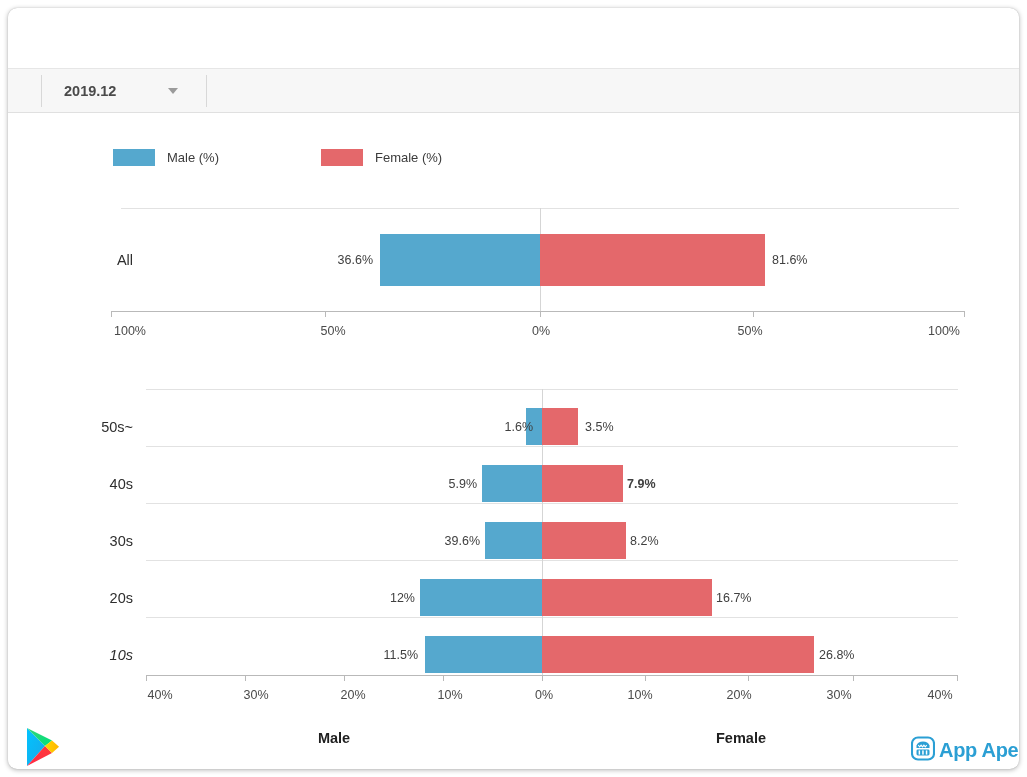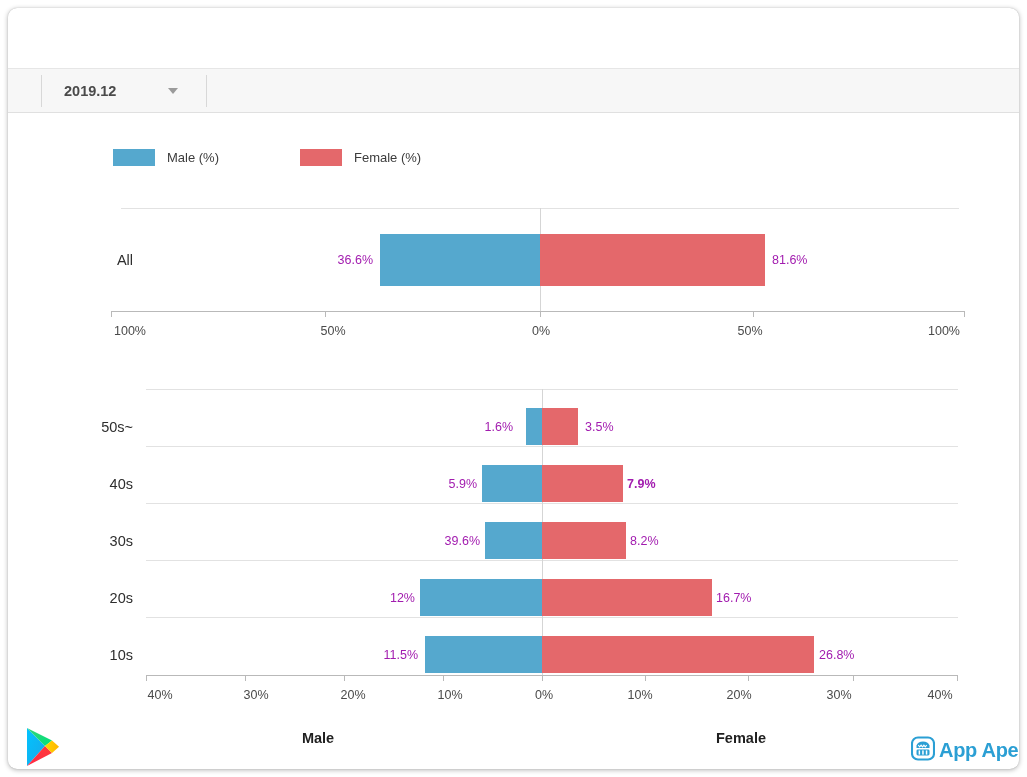--- a/index.html
+++ b/index.html
@@ -128,21 +128,21 @@
     top: 33px;
     height: 22px;
   }
   .legend-item {
     position: absolute;
     display: flex;
     align-items: center;
     height: 22px;
   }
   .legend-item.male { left: 105px; }
-  .legend-item.female { left: 292px; }
+  .legend-item.female { left: 313px; }
   .swatch {
     width: 42px;
     height: 17px;
     margin-right: 12px;
   }
   .legend-text {
     font-size: 13px;
     color: #3c3c3c;
     white-space: nowrap;
   }
@@ -185,21 +185,21 @@
     transform: translateY(-50%);
   }
   .bar {
     position: absolute;
   }
   .bar-blue { background: #55a8ce; }
   .bar-red  { background: #e4686b; }
   .val-label {
     position: absolute;
     font-size: 12.5px;
-    color: #a21caf;
+    color: #404040;
     white-space: nowrap;
     transform: translateY(-50%);
   }
   .val-left  { text-align: right; }
   .val-right { text-align: left; }
 
   
   .footer-label {
     position: absolute;
     font-size: 14.5px;
@@ -289,42 +289,42 @@
       <div class="gridline" style="left:138px; top:276px; width:812px;"></div>
       <div class="gridline" style="left:138px; top:333px; width:812px;"></div>
       <div class="gridline" style="left:138px; top:390px; width:812px;"></div>
       <div class="gridline" style="left:138px; top:447px; width:812px;"></div>
       <div class="gridline" style="left:138px; top:504px; width:812px;"></div>
       <div class="zeroline" style="left:534px; top:276px; height:286px;"></div>
 
       <div class="row-label" style="left:60px; top:314px; width:65px;">50s~</div>
       <div class="bar bar-blue" style="left:518px; top:295px; width:16px; height:37px;"></div>
       <div class="bar bar-red" style="left:534px; top:295px; width:36px; height:37px;"></div>
-      <div class="val-label val-left" style="left:410px; top:314px; width:95px;text-align:right;">1.6%</div>
+      <div class="val-label val-left" style="left:430px; top:314px; width:95px;text-align:right;">1.6%</div>
       <div class="val-label val-right" style="left:577px; top:314px; width:95px;">3.5%</div>
 
       <div class="row-label" style="left:60px; top:371px; width:65px;">40s</div>
       <div class="bar bar-blue" style="left:474px; top:352px; width:60px; height:37px;"></div>
       <div class="bar bar-red" style="left:534px; top:352px; width:81px; height:37px;"></div>
       <div class="val-label val-left" style="left:374px; top:371px; width:95px;">5.9%</div>
       <div class="val-label val-right" style="left:619px; top:371px; width:95px;font-weight:bold;">7.9%</div>
 
       <div class="row-label" style="left:60px; top:428px; width:65px;">30s</div>
       <div class="bar bar-blue" style="left:477px; top:409px; width:57px; height:37px;"></div>
       <div class="bar bar-red" style="left:534px; top:409px; width:84px; height:37px;"></div>
       <div class="val-label val-left" style="left:377px; top:428px; width:95px;">39.6%</div>
       <div class="val-label val-right" style="left:622px; top:428px; width:95px;">8.2%</div>
 
       <div class="row-label" style="left:60px; top:485px; width:65px;">20s</div>
       <div class="bar bar-blue" style="left:412px; top:466px; width:122px; height:37px;"></div>
       <div class="bar bar-red" style="left:534px; top:466px; width:170px; height:37px;"></div>
       <div class="val-label val-left" style="left:312px; top:485px; width:95px;">12%</div>
       <div class="val-label val-right" style="left:708px; top:485px; width:95px;">16.7%</div>
 
-      <div class="row-label" style="left:60px; top:542px; width:65px;">10s</div>
+      <div class="row-label" style="left:60px; top:542px; width:65px;font-style:italic;">10s</div>
       <div class="bar bar-blue" style="left:417px; top:523px; width:117px; height:37px;"></div>
       <div class="bar bar-red" style="left:534px; top:523px; width:272px; height:37px;"></div>
       <div class="val-label val-left" style="left:312px; top:542px; width:98px;">11.5%</div>
       <div class="val-label val-right" style="left:811px; top:542px; width:95px;">26.8%</div>
 
       <div class="axis-line" style="left:138px; top:562px; width:812px;"></div>
       <div class="tick" style="left:138px; top:562px;"></div>
       <div class="tick" style="left:237px; top:562px;"></div>
       <div class="tick" style="left:336px; top:562px;"></div>
       <div class="tick" style="left:435px; top:562px;"></div>
@@ -337,21 +337,21 @@
       <div class="tick-label" style="left:152px; top:575px;">40%</div>
       <div class="tick-label" style="left:248px; top:575px;">30%</div>
       <div class="tick-label" style="left:345px; top:575px;">20%</div>
       <div class="tick-label" style="left:442px; top:575px;">10%</div>
       <div class="tick-label" style="left:536px; top:575px;">0%</div>
       <div class="tick-label" style="left:632px; top:575px;">10%</div>
       <div class="tick-label" style="left:731px; top:575px;">20%</div>
       <div class="tick-label" style="left:831px; top:575px;">30%</div>
       <div class="tick-label" style="left:932px; top:575px;">40%</div>
 
-      <div class="footer-label" style="left:310px; top:617px;">Male</div>
+      <div class="footer-label" style="left:326px; top:617px;">Male</div>
       <div class="footer-label" style="left:733px; top:617px;">Female</div>
     </div>
   </div>
 
   <span class="gplay-icon">
     <svg width="40" height="44" viewBox="0 0 40 44">
       <defs>
         <linearGradient id="gpBlue" x1="0" y1="0" x2="1" y2="1">
           <stop offset="0%" stop-color="#00c3ff"></stop>
           <stop offset="100%" stop-color="#1ba8e8"></stop>

